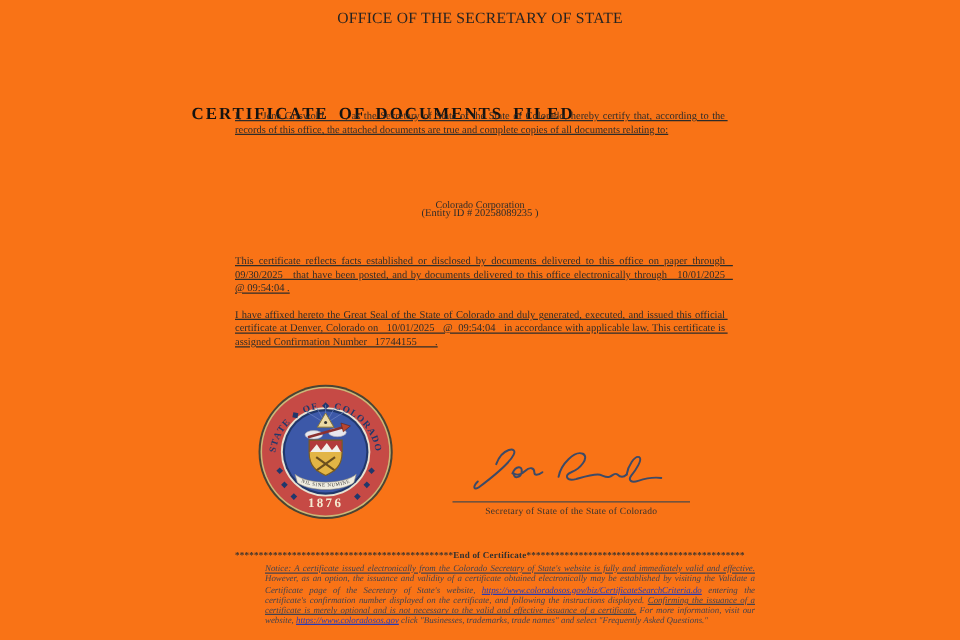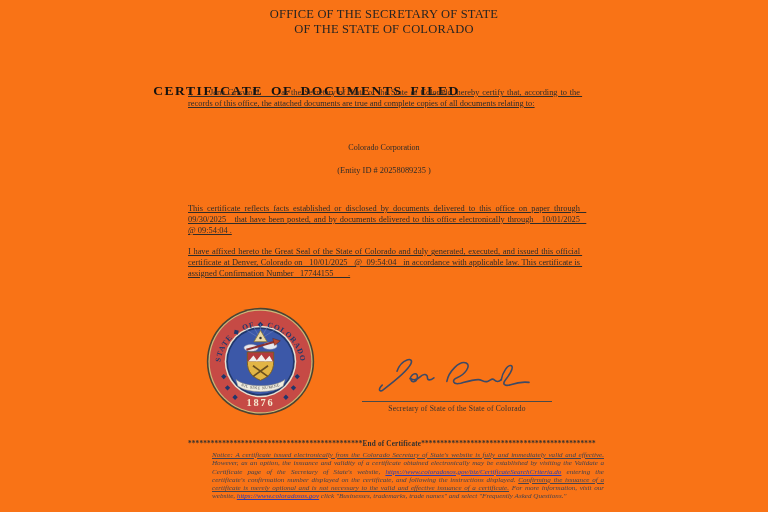--- a/index.html
+++ b/index.html
@@ -28,27 +28,26 @@
   .notice .seg-plain{}
   .notice .seg-link{color:#2b3bb3;text-decoration:underline;}
   .seal-wrap{left:204px;top:305px;width:113px;height:113px;}
 </style>
 </head>
 <body>
 
 <div class="page">
 
   <div class="abs header-line" style="top:7px;">OFFICE OF THE SECRETARY OF STATE</div>
-  <div class="abs header-line" style="top:22px;">OF THE STATE OF COLORADO</div>
 
   <div class="abs doc-title" style="top:52px;">CERTIFICATE OF DOCUMENTS FILED</div>
 
   <div class="abs col body-text justify prewrap" style="top:87px;">I,      Jena Griswold      , as the Secretary of State of the State of Colorado, hereby certify that, according to the records of this office, the attached documents are true and complete copies of all documents relating to:</div>
 
-  <div class="abs col center entity-type" style="top:143px;">Colorado Corporation</div>
+  <div class="abs col center entity-type" style="top:159px;">Colorado Corporation</div>
   <div class="abs col center entity-id" style="top:166px;">(Entity ID # 20258089235 )</div>
 
 
   <div class="abs col body-text justify prewrap" style="top:203px;">This certificate reflects facts established or disclosed by documents delivered to this office on paper through   09/30/2025   that have been posted, and by documents delivered to this office electronically through   10/01/2025   @ 09:54:04 .</div>
   <div class="abs col body-text justify prewrap" style="top:246px;">I have affixed hereto the Great Seal of the State of Colorado and duly generated, executed, and issued this official certificate at Denver, Colorado on   10/01/2025   @  09:54:04   in accordance with applicable law. This certificate is assigned Confirmation Number   17744155       .</div>
 
   <div class="abs seal-wrap">
     <svg viewBox="0 0 120 120" width="113" height="113">
       <circle cx="60" cy="60" r="57" fill="#4a4433"></circle>
       <circle cx="60" cy="60" r="55.3" fill="#cdb878"></circle>

